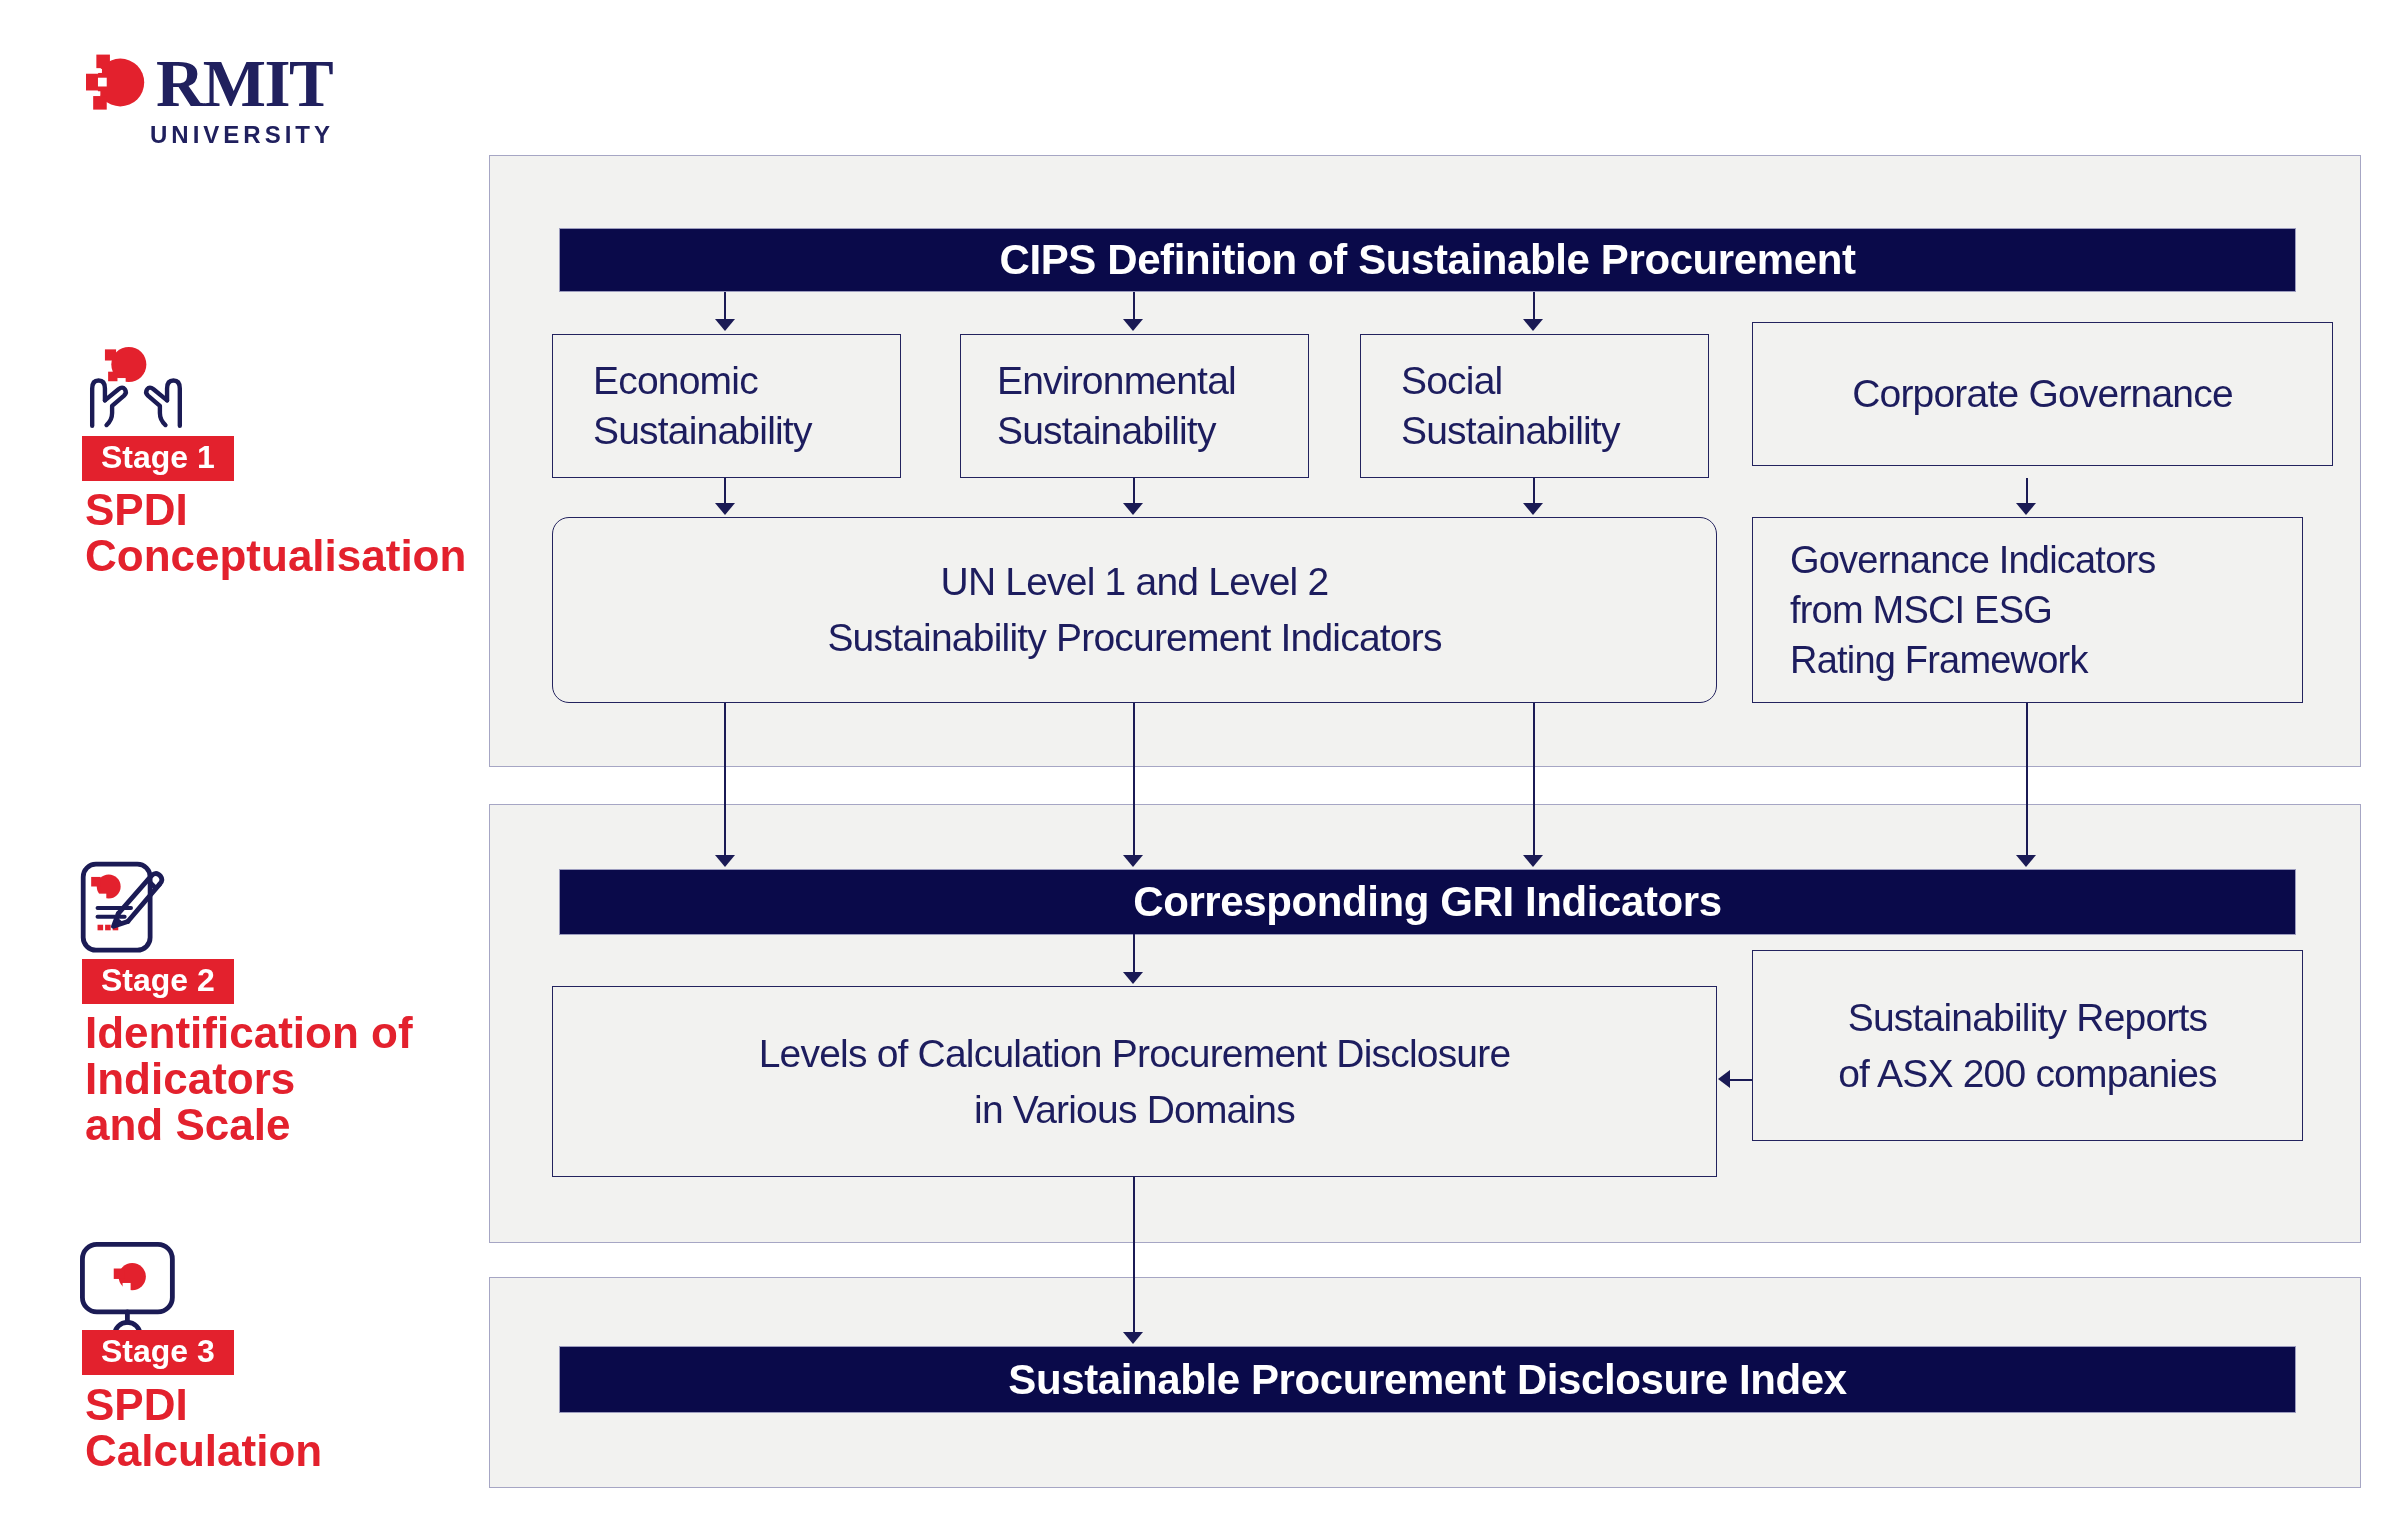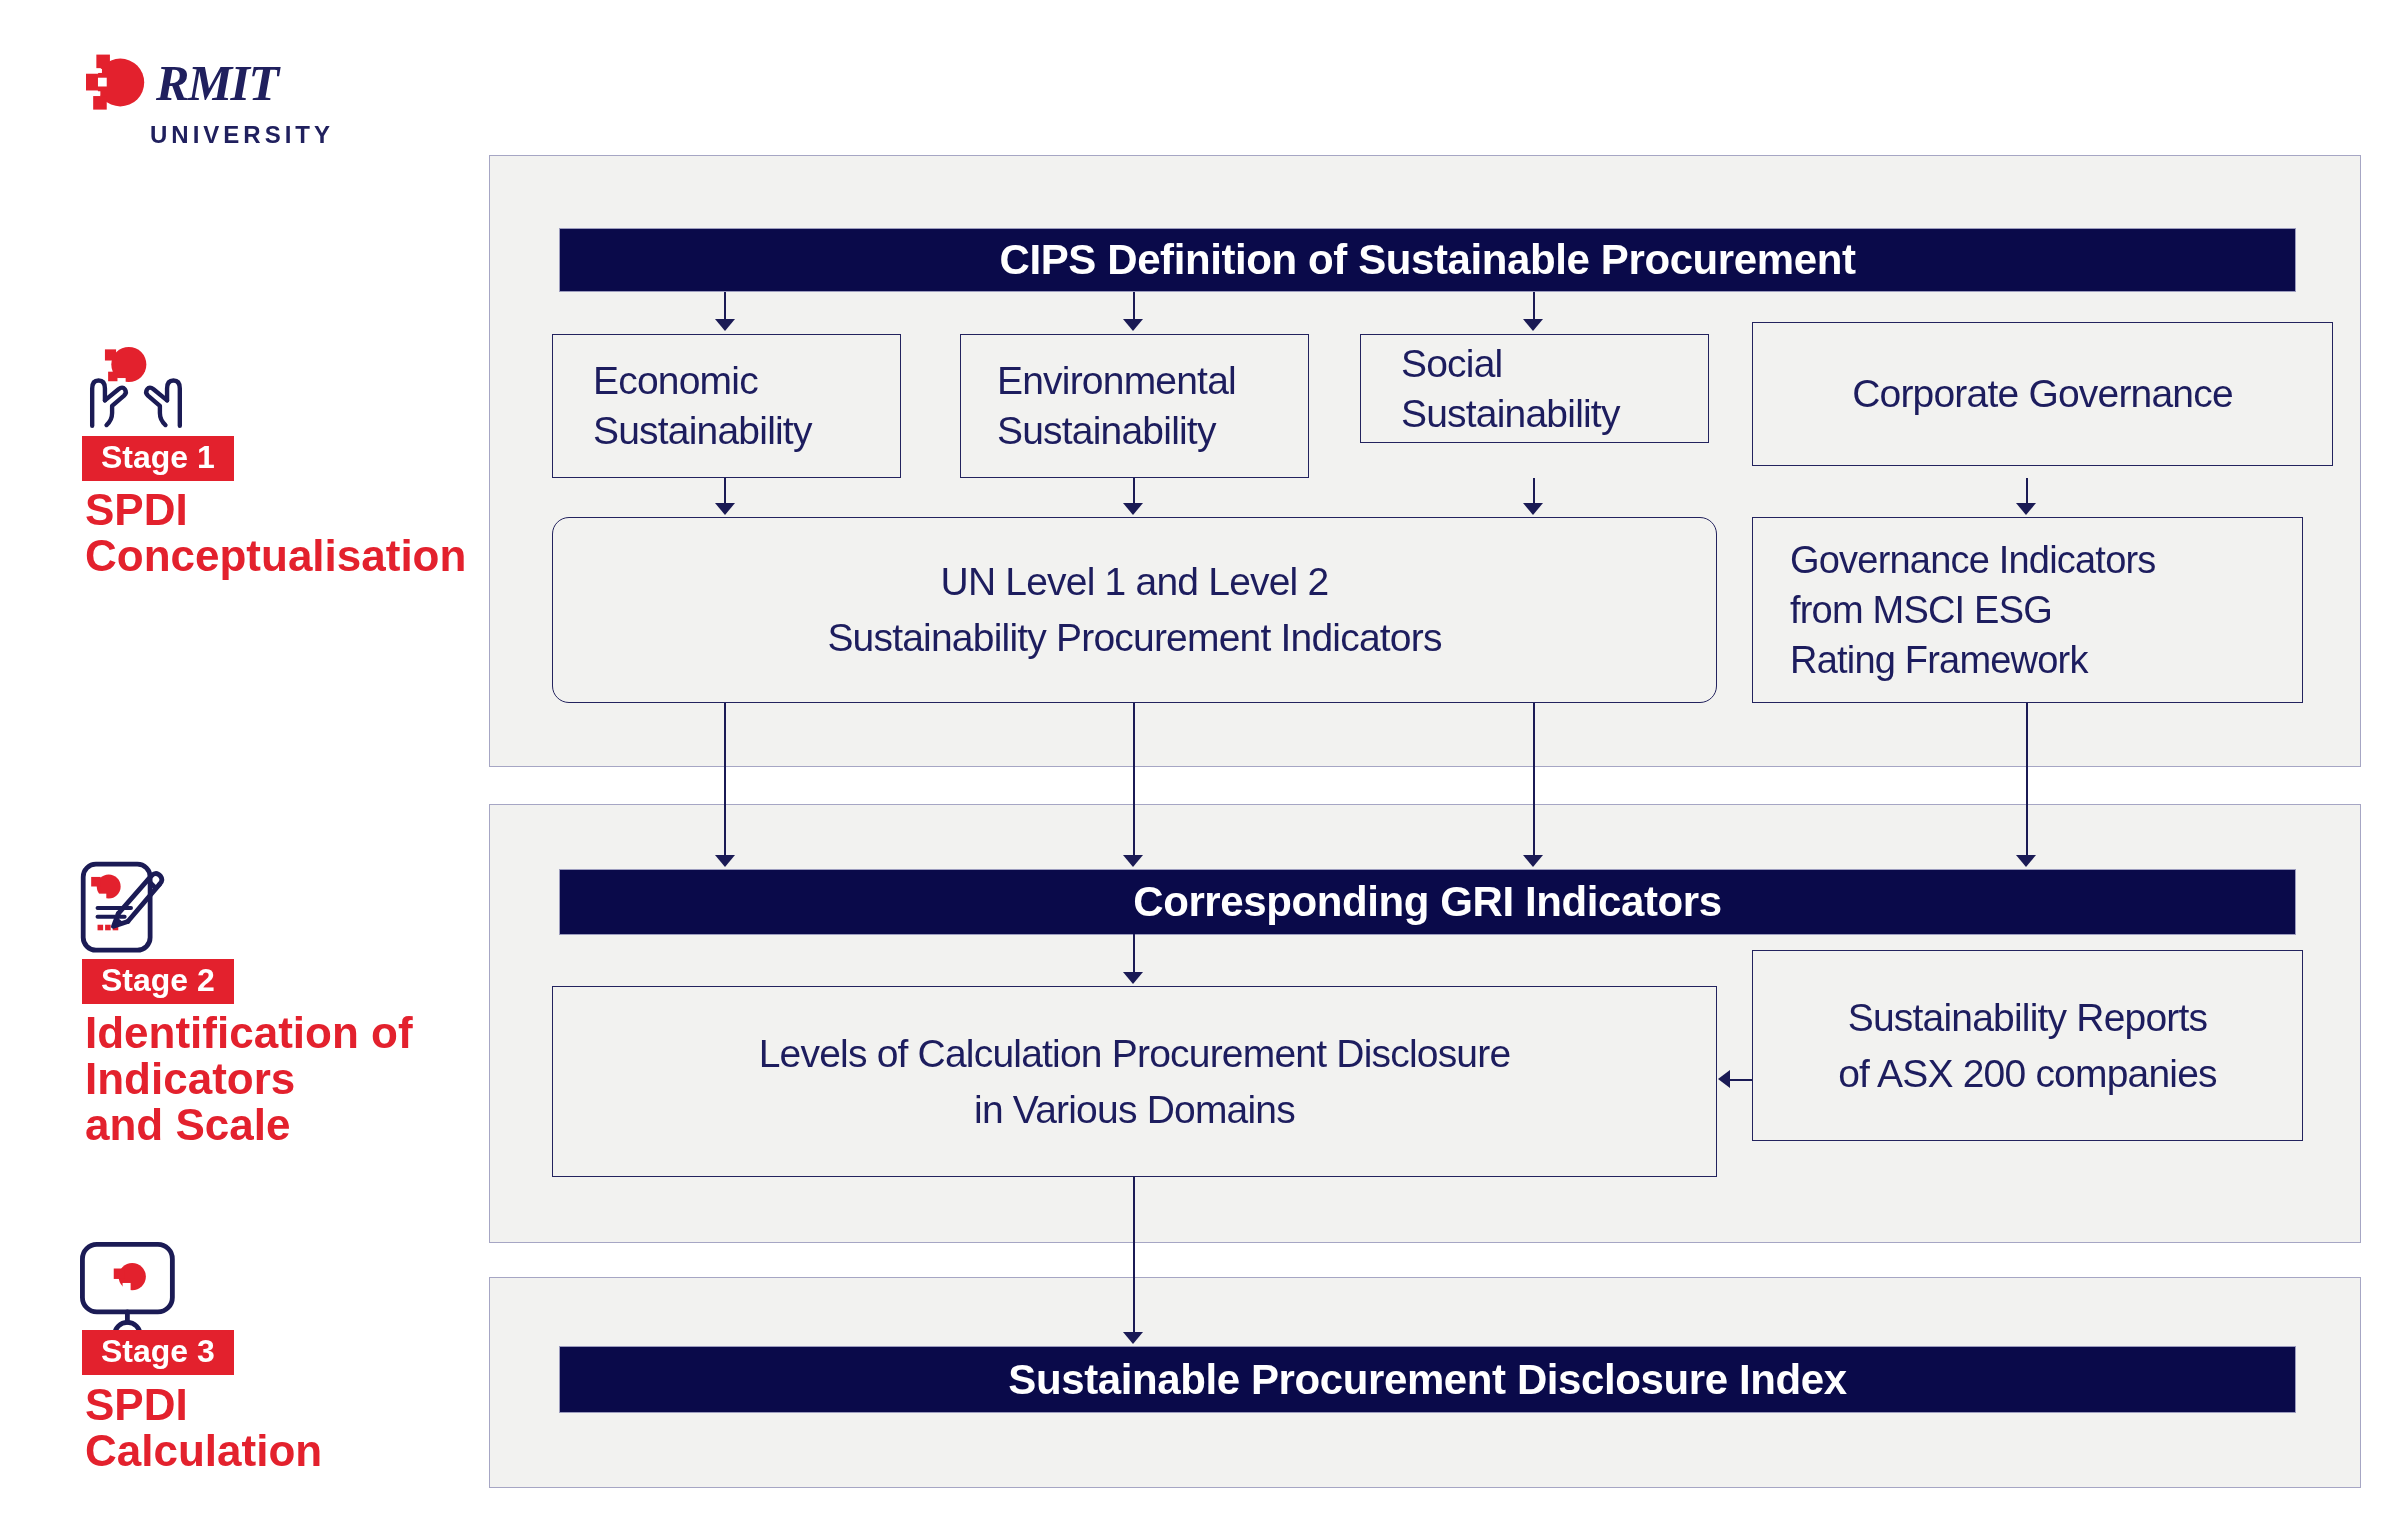--- a/index.html
+++ b/index.html
@@ -26,21 +26,21 @@
   .box.left{align-items:flex-start;text-align:left;padding-left:40px;}
   
   .vline{position:absolute;width:1.6px;background:#1B1B55;z-index:3;}
   .hline{position:absolute;height:1.6px;background:#1B1B55;z-index:3;}
   .arr-down{position:absolute;width:0;height:0;z-index:3;
     border-left:10.4px solid transparent;border-right:10.4px solid transparent;border-top:12.8px solid #1B1B55;}
   .arr-left{position:absolute;width:0;height:0;z-index:3;
     border-top:9.6px solid transparent;border-bottom:9.6px solid transparent;border-right:12.8px solid #1B1B55;}
   
   .wordmark{position:absolute;font-family:"Liberation Serif",serif;font-weight:bold;
-    font-size:50px;color:#20205E;letter-spacing:-1.6px;line-height:74px;font-style:italic;}
+    font-size:67px;color:#20205E;letter-spacing:-1.6px;line-height:74px;}
   .wordmark-sub{position:absolute;font-weight:bold;font-size:24px;color:#20205E;letter-spacing:4px;}
   .stage-badge{position:absolute;display:inline-block;background:#E3212D;color:#ffffff;
     font-weight:bold;font-size:32px;line-height:32px;padding:5px 19px 8px 19px;z-index:2;}
   .stage-label{position:absolute;color:#E3212D;font-weight:bold;font-size:44px;line-height:46px;z-index:2;}
   svg{display:block;}
 </style>
 </head>
 <body>
 
 <div id="canvas">
@@ -144,21 +144,21 @@
   </div>
 
   <div class="box left" style="left:552px;top:334px;width:349px;height:144px;">
     <span>Economic</span>
     <span>Sustainability</span>
   </div>
   <div class="box left" style="left:960px;top:334px;width:349px;height:144px;padding-left:36px;">
     <span>Environmental</span>
     <span>Sustainability</span>
   </div>
-  <div class="box left" style="left:1360px;top:334px;width:349px;height:109px;">
+  <div class="box left" style="left:1360px;top:334px;width:349px;height:144px;">
     <span>Social</span>
     <span>Sustainability</span>
   </div>
   <div class="box center" style="left:1752px;top:322px;width:581px;height:144px;">
     <span>Corporate Governance</span>
   </div>
 
   <div class="box center" style="left:552px;top:517px;width:1165px;height:186px;line-height:56px;border-radius:17px;">
     <span>UN Level 1 and Level 2</span>
     <span>Sustainability Procurement Indicators</span>

